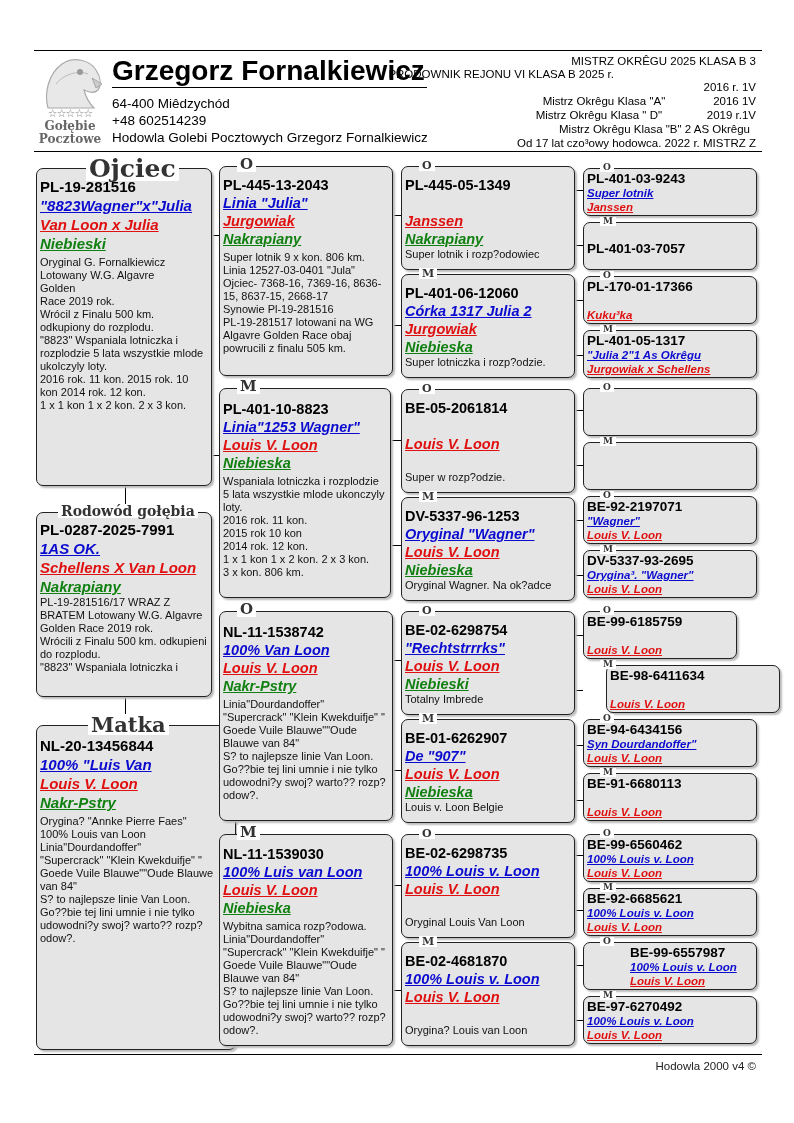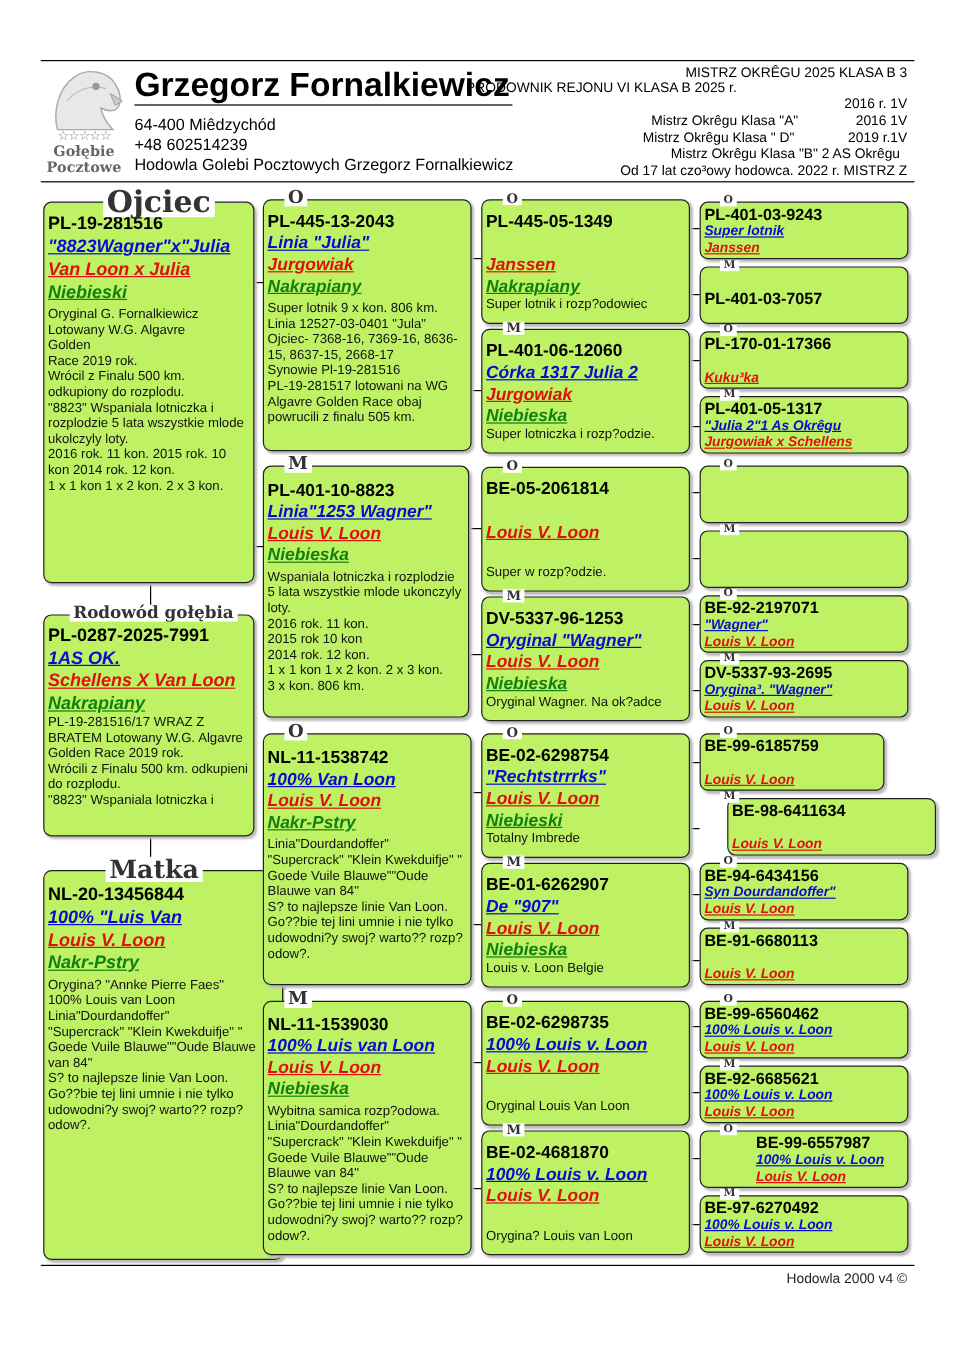--- a/index.html
+++ b/index.html
@@ -4,21 +4,21 @@
 <style>
   * { box-sizing: border-box; margin: 0; padding: 0; }
   body { width: 794px; height: 1123px; background: #fff; position: relative; font-family: "Liberation Sans", sans-serif; color: #000; overflow: hidden; }
   .hr { position: absolute; left: 34px; width: 728px; height: 1px; background: #000; }
   .logo { position: absolute; left: 34px; top: 54px; width: 72px; height: 92px; }
   .logo-text { position: absolute; left: 0; width: 72px; text-align: center; font-family: "DejaVu Serif", serif; font-weight: bold; color: #666; font-size: 12px; line-height: 13px; }
   .logo-stars { position: absolute; left: 2px; top: 53px; width: 68px; text-align: center; font-size: 11px; color: #888; letter-spacing: -1px; }
   .title { position: absolute; left: 112px; top: 54px; font-size: 28px; font-weight: bold; letter-spacing: 0px; border-bottom: 1px solid #000; line-height: 33px; padding-right: 2px; }
   .addr { position: absolute; left: 112px; font-size: 13.5px; line-height: 16px; }
   .ach { position: absolute; right: 38px; font-size: 11.5px; line-height: 14px; text-align: right; white-space: nowrap; }
-  .box { position: absolute; border: 1px solid #222; border-radius: 7px; background: #bef264; box-shadow: 2px 2px 2px #bbb; padding: 0 3px; overflow: hidden; }
+  .box { position: absolute; border: 1px solid #222; border-radius: 7px; background: #e5e5e5; box-shadow: 2px 2px 2px #bbb; padding: 0 3px; overflow: hidden; }
   .legend { position: absolute; background: #fff; font-family: "DejaVu Serif", serif; font-weight: bold; color: #333; padding: 0 3px; line-height: 1; z-index: 2; }
   .ring { font-weight: bold; white-space: nowrap; }
   .name { font-weight: bold; font-style: italic; color: #0b0bd0; text-decoration: underline; white-space: nowrap; }
   .breed { font-weight: bold; font-style: italic; color: #e01010; text-decoration: underline; white-space: nowrap; }
   .color { font-weight: bold; font-style: italic; color: #108010; text-decoration: underline; white-space: nowrap; }
   .desc { font-size: 11px; line-height: 13px; color: #111; white-space: pre-line; }
   .c1 .ring { font-size: 15px; line-height: 19px; }
   .c1 .name, .c1 .breed, .c1 .color { font-size: 15px; line-height: 19px; }
   .c2 .ring { font-size: 14.5px; line-height: 18px; }
   .c2 .name, .c2 .breed, .c2 .color { font-size: 14.5px; line-height: 18px; }

